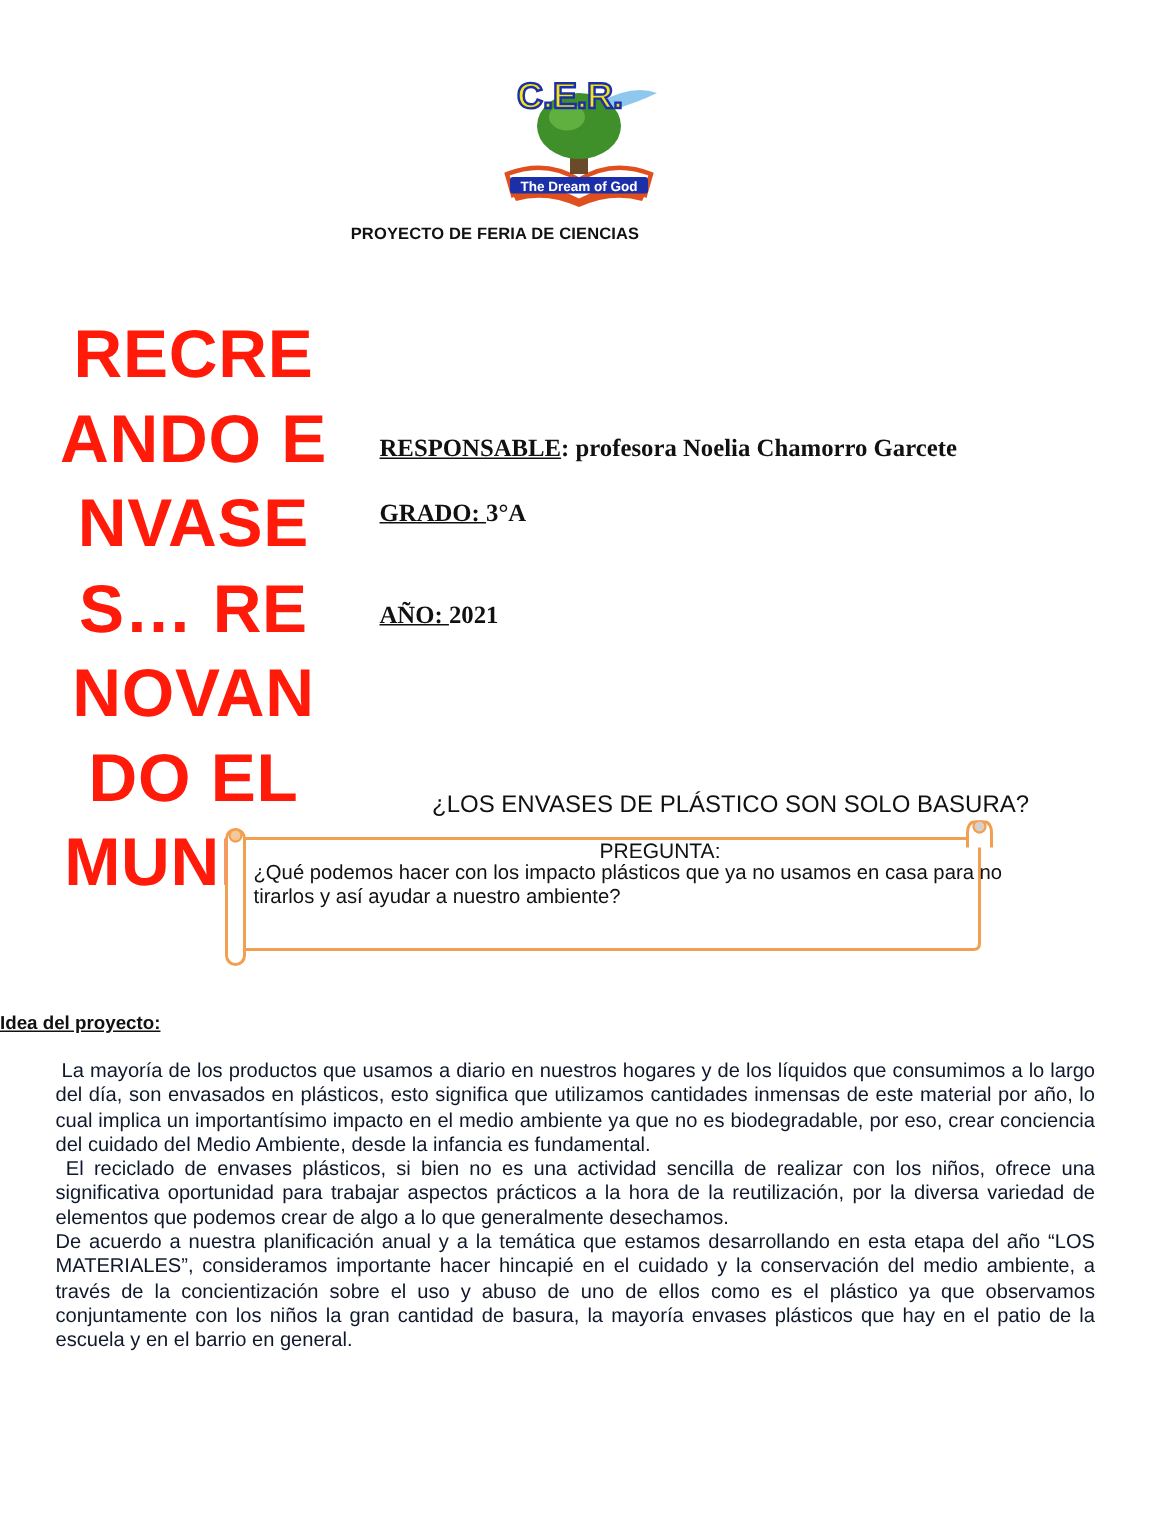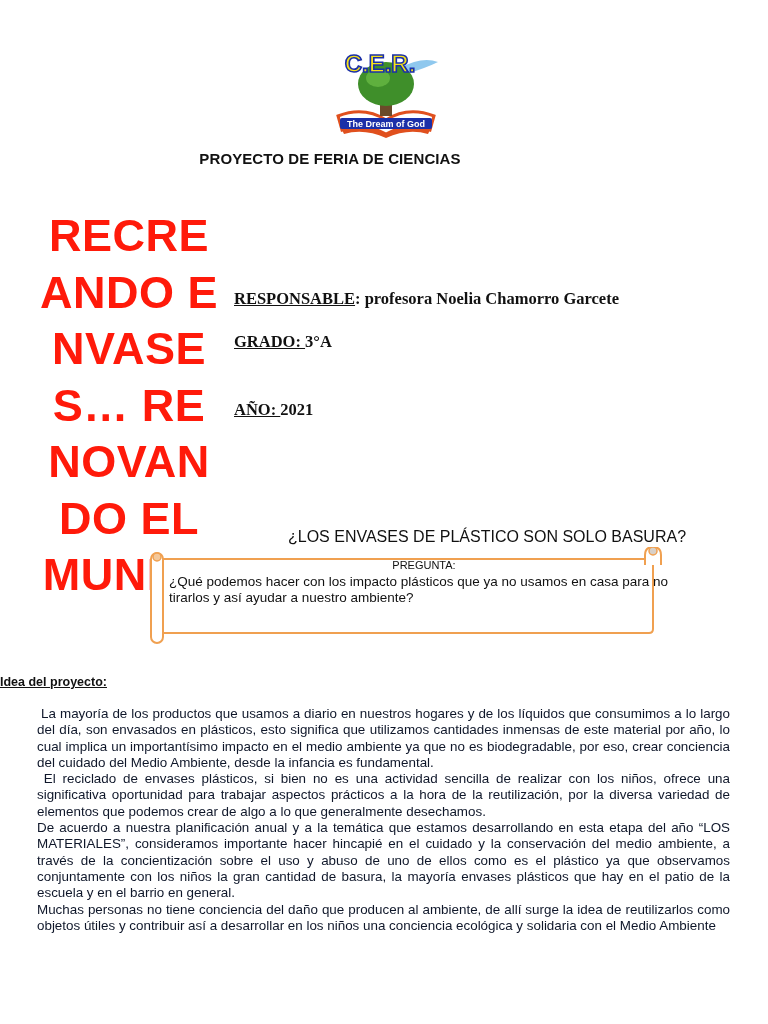--- a/index.html
+++ b/index.html
@@ -1,33 +1,33 @@
 <!DOCTYPE html>
 <html><head>
   <meta charset="utf-8">
   <style>
     html, body { margin: 0; padding: 0; background: #ffffff; }
     body { width: 768px; height: 1024px; position: relative; overflow: hidden; font-family: "Liberation Sans", sans-serif; color: #111; }
 
     .logo { position: absolute; left: 330px; top: 48px; width: 112px; height: 92px; }
-    .doc-title { position: absolute; left: 0; width: 660px; top: 150px; text-align: center; font-weight: bold; font-size: 15px; letter-spacing: 0.1px; }
+    .doc-title { position: absolute; left: 0; width: 660px; top: 150px; text-align: center; font-weight: bold; font-size: 11px; letter-spacing: 0.1px; }
 
     .big-title { position: absolute; left: 40px; top: 208px; width: 178px; text-align: center; color: #ff1a0a; font-weight: bold; font-size: 45px; line-height: 56.5px; letter-spacing: 0.5px; word-break: break-all; }
 
     .info { position: absolute; left: 234px; font-family: "Liberation Serif", serif; font-weight: bold; font-size: 16.5px; }
-    .info .label { text-decoration: underline; }
+    .info .label { text-decoration: underline; margin-left: 19px; }
     .info-resp { top: 289px; }
     .info-grado { top: 332px; }
     .info-anio { top: 400px; }
 
     .question-title { position: absolute; left: 288px; top: 528px; font-size: 16px; }
 
     .scroll { position: absolute; left: 147px; top: 547px; width: 514px; height: 98px; }
     .scroll svg { position: absolute; left: 0; top: 0; }
-    .scroll-head { position: absolute; left: 0; width: 554px; top: 12px; text-align: center; font-size: 11px; }
+    .scroll-head { position: absolute; left: 16px; width: 554px; top: 12px; text-align: center; font-size: 14px; }
     .scroll-text { position: absolute; left: 22px; top: 27px; width: 500px; font-size: 13.5px; line-height: 16px; }
 
     .section-title { position: absolute; left: 0; width: 768px; top: 675px; font-weight: bold; font-size: 12.5px; text-decoration: underline; }
 
     .body-text { position: absolute; left: 37px; top: 706px; width: 693px; font-size: 13.4px; line-height: 16.3px; text-align: justify; color: #0f172a; }
     .body-text p { margin: 0; }
   </style>
 </head>
 <body>
 
@@ -82,14 +82,13 @@
   <div class="scroll-head">PREGUNTA:</div>
   <div class="scroll-text">¿Qué podemos hacer con los impacto plásticos que ya no usamos en casa para no tirarlos y así ayudar a nuestro ambiente?</div>
 </div>
 
 <div class="section-title">Idea del proyecto:</div>
 
 <div class="body-text">
   <p>&nbsp;La mayoría de los productos que usamos a diario en nuestros hogares y de los líquidos que consumimos a lo largo del día,  son envasados en plásticos, esto significa que utilizamos cantidades inmensas  de este material por año, lo cual implica un importantísimo impacto en el medio ambiente ya que no es biodegradable, por eso, crear conciencia del cuidado del Medio Ambiente, desde  la infancia es fundamental.</p>
   <p>&nbsp;El reciclado de envases plásticos, si bien no es una actividad sencilla de realizar con los niños, ofrece una significativa oportunidad para trabajar aspectos prácticos a la hora de la reutilización, por la diversa variedad de elementos que podemos crear de algo a lo que generalmente desechamos.</p>
   <p>De acuerdo a nuestra planificación anual y a la temática que estamos desarrollando en esta etapa del año “LOS MATERIALES”, consideramos importante hacer hincapié en el cuidado y la conservación del medio ambiente,  a través de la concientización sobre el uso y abuso de uno de ellos como es el plástico ya que observamos conjuntamente con los niños la gran cantidad de basura, la mayoría envases plásticos que hay en el patio de la escuela y en el barrio en general.</p>
-  <p>Muchas personas no tiene conciencia del daño que producen al ambiente, de allí surge la idea de reutilizarlos como objetos útiles y contribuir así a desarrollar en los niños una conciencia ecológica y solidaria con el Medio Ambiente</p>
 </div>
 
 </body></html>

